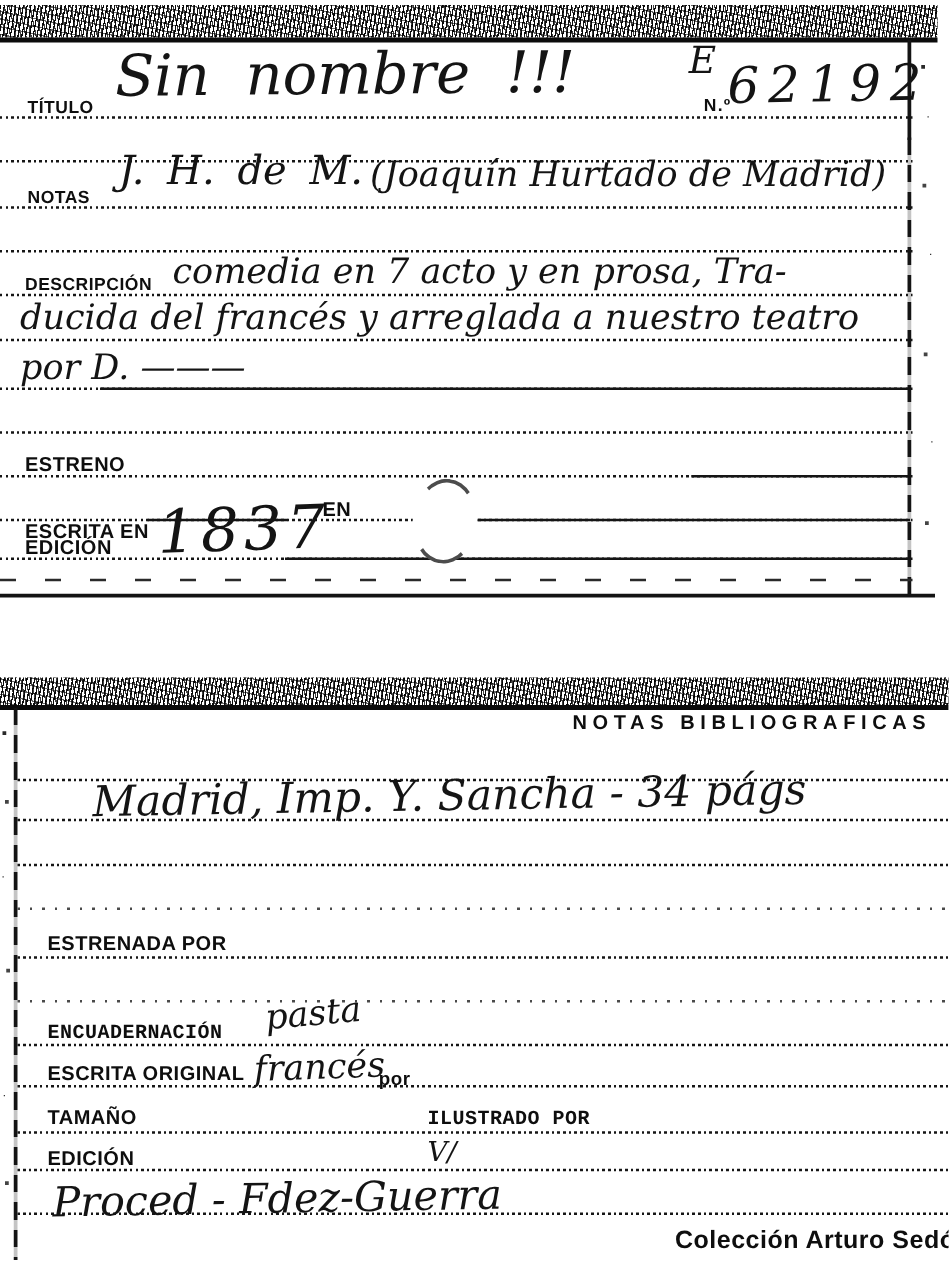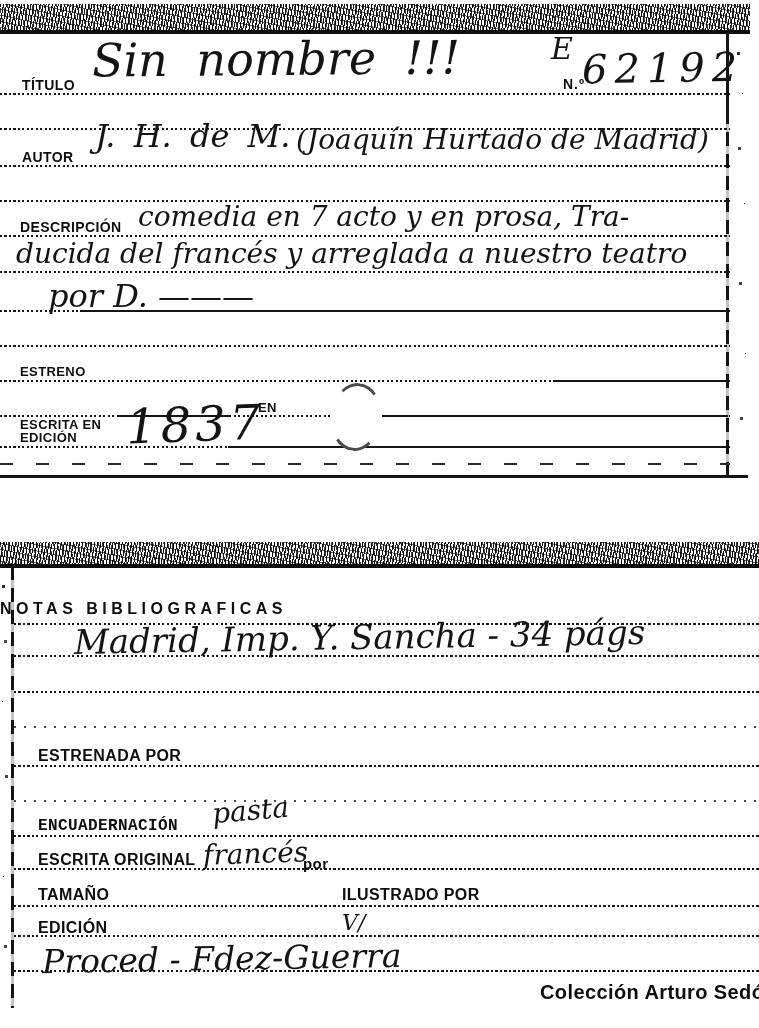--- a/index.html
+++ b/index.html
@@ -16,21 +16,21 @@
     background-image:
       repeating-linear-gradient(100deg,rgba(0,0,0,.95) 0 1px,transparent 1px 3px),
       repeating-linear-gradient(78deg,rgba(0,0,0,.75) 0 1px,transparent 1px 4px),
       repeating-linear-gradient(12deg,transparent 0 2px,rgba(0,0,0,.6) 2px 3px,transparent 3px 6px);
     border-bottom:4px solid #0b0b0b;}
   .vborder{position:absolute;width:3px;z-index:1;
     background:repeating-linear-gradient(180deg,#141414 0 14px,rgba(20,20,20,.25) 14px 22px);}
   .vsolid{position:absolute;width:3px;background:#141414;z-index:1;}
   
   .label{position:absolute;z-index:3;font-weight:bold;font-size:14px;letter-spacing:.4px;color:#0e0e0e;white-space:nowrap;}
-  .label-lg{font-size:13px;}
+  .label-lg{font-size:16px;}
   .label-xl{font-size:16px;}
   
   .hw{position:absolute;z-index:4;font-family:"DejaVu Serif",serif;font-style:italic;
       color:#141414;white-space:nowrap;line-height:1;}
   .blob{position:absolute;left:330px;top:383px;width:46px;height:62px;background:#fff;
         border-radius:50%;border:3px solid transparent;border-top-color:rgba(0,0,0,.7);
         border-bottom-color:rgba(0,0,0,.7);transform:rotate(6deg);z-index:2;}
   .specks{position:absolute;width:3px;height:3px;background:#2a2a2a;z-index:1;}
 </style>
 </head>
@@ -60,62 +60,62 @@
     <div class="hline solidline" style="left:376px;top:415px;width:352px;"></div>
     <div class="hline dotline" style="left:0;top:446px;width:730px;"></div>
     <div class="hline solidline" style="left:228px;top:446px;width:500px;"></div>
     <div class="hline dashline" style="left:0;top:463px;width:730px;"></div>
     <div class="hline solidline" style="left:0;top:475px;width:748px;height:3px;"></div>
 
     <div class="blob"></div>
 
     <div class="label" style="left:22px;top:77px;">TÍTULO</div>
     <div class="label" style="left:563px;top:76px;letter-spacing:1px;">N.º</div>
-    <div class="label" style="left:22px;top:149px;">AUTOR</div>
+    <div class="label" style="left:22px;top:149px;">NOTAS</div>
     <div class="label" style="left:20px;top:219px;">DESCRIPCIÓN</div>
     <div class="label label-lg" style="left:20px;top:364px;">ESTRENO</div>
     <div class="label label-lg" style="left:20px;top:417px;">ESCRITA EN</div>
     <div class="label label-lg" style="left:258px;top:400px;">EN</div>
     <div class="label label-lg" style="left:20px;top:430px;">EDICIÓN</div>
 
     <div class="hw" style="left:92px;top:36px;font-size:46px;word-spacing:14px;transform:rotate(-.5deg);">Sin nombre !!!</div>
     <div class="hw" style="left:551px;top:34px;font-size:30px;">E</div>
     <div class="hw" style="left:582px;top:48px;font-size:40px;letter-spacing:7px;transform:rotate(-1deg);">62192</div>
     <div class="hw" style="left:95px;top:120px;font-size:32px;word-spacing:8px;">J. H. de M.</div>
     <div class="hw" style="left:296px;top:126px;font-size:28px;">(Joaquín Hurtado de Madrid)</div>
     <div class="hw" style="left:138px;top:203px;font-size:28px;">comedia en 7 acto y en prosa, Tra-</div>
     <div class="hw" style="left:16px;top:240px;font-size:28px;">ducida del francés y arreglada a nuestro teatro</div>
-    <div class="hw" style="left:48px;top:280px;font-size:32px;">por D. ———</div>
+    <div class="hw" style="left:16px;top:280px;font-size:28px;">por D. ———</div>
     <div class="hw" style="left:126px;top:400px;font-size:48px;letter-spacing:4px;transform:rotate(-2deg);">1837</div>
   </div>
 
   <div>
     <div class="speckle" style="left:0;top:542px;width:759px;height:22px;"></div>
     <div class="vborder" style="left:11px;top:566px;height:442px;"></div>
     <div class="specks" style="left:2px;top:585px;box-shadow:2px 55px 0 0 #444,-1px 115px 0 -1px #333,3px 190px 0 0 #444,0 290px 0 -1px #333,2px 360px 0 0 #444;"></div>
 
     <div class="hline dotline" style="left:14px;top:623px;width:745px;"></div>
     <div class="hline dotline" style="left:14px;top:655px;width:745px;"></div>
     <div class="hline dotline" style="left:14px;top:691px;width:745px;"></div>
     <div class="hline sparseline" style="left:14px;top:726px;width:745px;"></div>
     <div class="hline dotline" style="left:14px;top:765px;width:745px;"></div>
     <div class="hline sparseline" style="left:14px;top:800px;width:745px;"></div>
     <div class="hline dotline" style="left:14px;top:835px;width:745px;"></div>
     <div class="hline dotline" style="left:14px;top:868px;width:745px;"></div>
     <div class="hline dotline" style="left:14px;top:905px;width:745px;"></div>
     <div class="hline dotline" style="left:14px;top:935px;width:745px;"></div>
     <div class="hline dotline" style="left:14px;top:970px;width:745px;"></div>
 
-    <div class="label label-xl" style="left:0;top:600px;width:745px;text-align:left;letter-spacing:4.5px;">NOTAS BIBLIOGRAFICAS</div>
+    <div class="label label-xl" style="left:0;top:570px;width:745px;text-align:right;letter-spacing:4.5px;">NOTAS BIBLIOGRAFICAS</div>
     <div class="label label-xl" style="left:38px;top:747px;">ESTRENADA POR</div>
     <div class="label label-xl" style="left:38px;top:817px;font-family:Liberation Mono, monospace;">ENCUADERNACIÓN</div>
     <div class="label label-xl" style="left:38px;top:851px;">ESCRITA ORIGINAL</div>
     <div class="label" style="left:303px;top:855px;font-size:15px;">por</div>
     <div class="label label-xl" style="left:38px;top:886px;">TAMAÑO</div>
-    <div class="label label-xl" style="left:342px;top:886px;">ILUSTRADO POR</div>
+    <div class="label label-xl" style="left:342px;top:886px;font-family:Liberation Mono, monospace;">ILUSTRADO POR</div>
     <div class="label label-xl" style="left:38px;top:919px;">EDICIÓN</div>
     <div class="label" style="left:540px;top:981px;font-size:20px;">Colección Arturo Sedó</div>
 
     <div class="hw" style="left:74px;top:620px;font-size:34px;transform:rotate(-1deg);">Madrid, Imp. Y. Sancha - 34 págs</div>
     <div class="hw" style="left:212px;top:797px;font-size:28px;transform:rotate(-5deg);">pasta</div>
     <div class="hw" style="left:203px;top:840px;font-size:28px;transform:rotate(-2deg);">francés</div>
     <div class="hw" style="left:342px;top:912px;font-size:22px;">V/</div>
     <div class="hw" style="left:42px;top:942px;font-size:33px;transform:rotate(-1deg);">Proced - Fdez-Guerra</div>
   </div>
 

